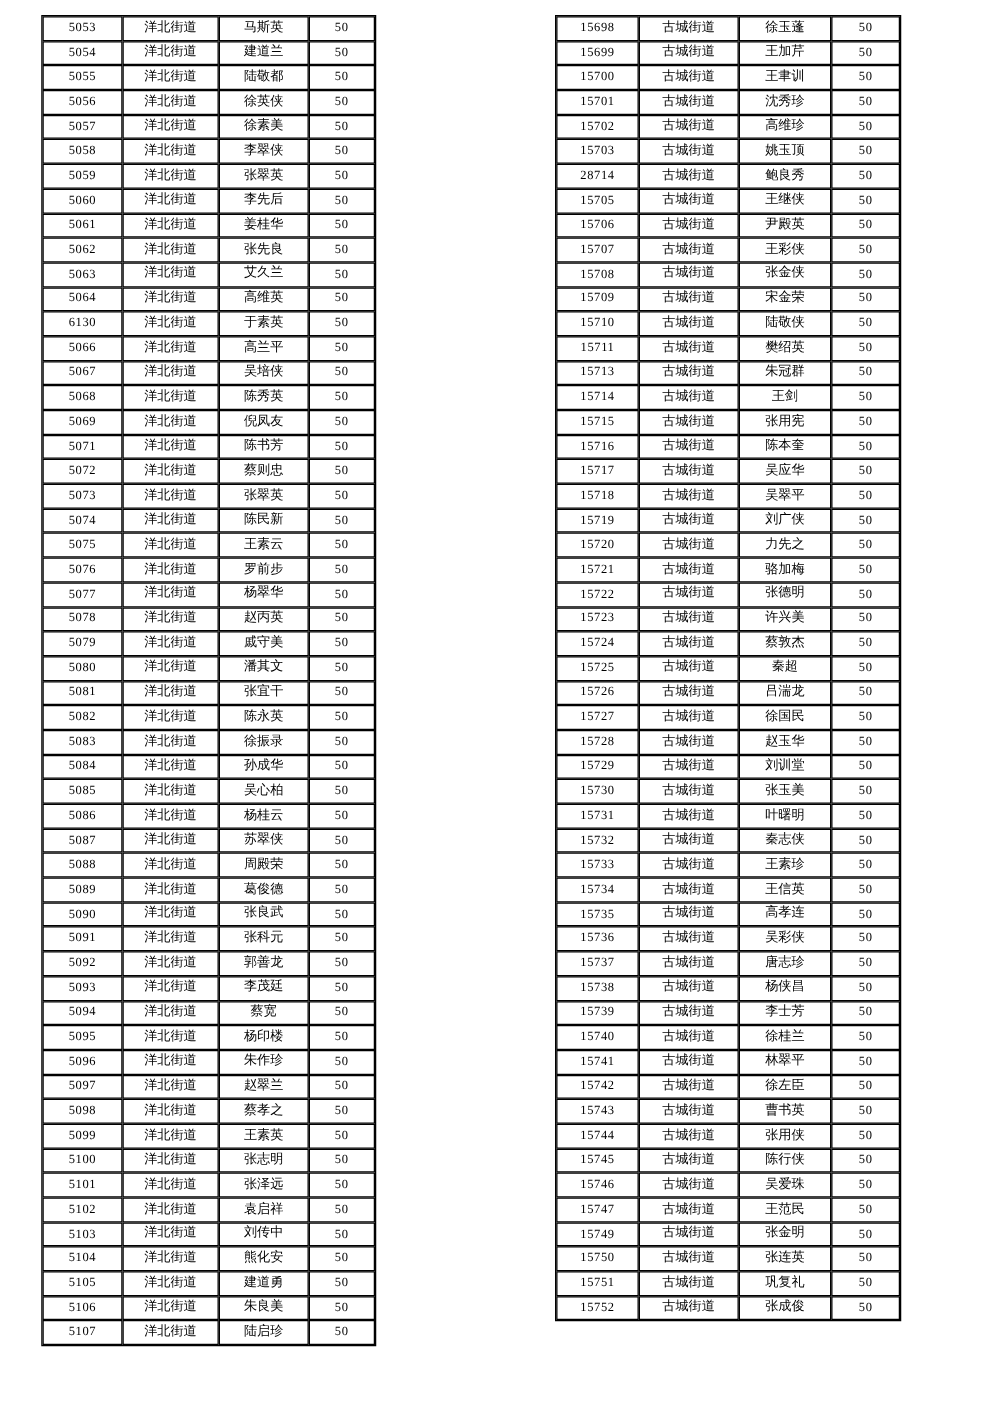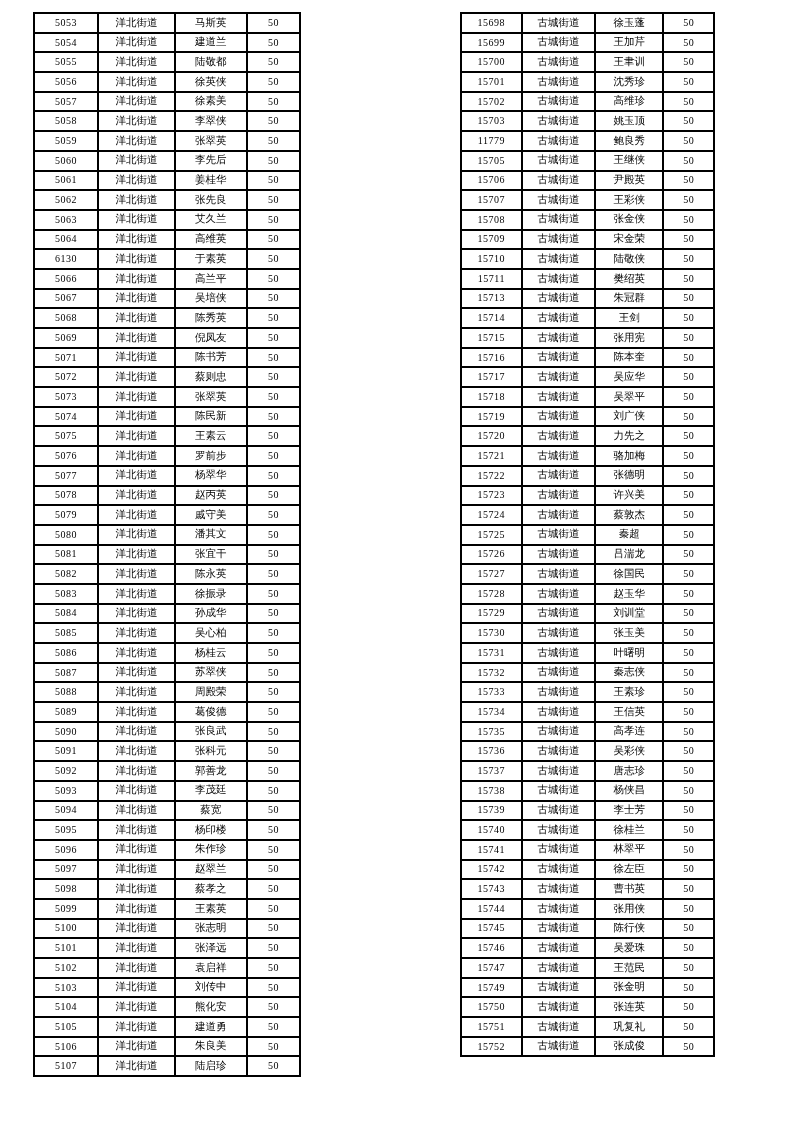--- a/index.html
+++ b/index.html
@@ -17,21 +17,21 @@
   }
   table.roster {
     position: absolute;
     top: 12px;
     border-collapse: separate;
     border-spacing: 0;
     table-layout: fixed;
     border: 1px solid #000;
   }
   #table-0 { left: 33px;  width: 268px; }
-  #table-1 { left: 460px; width: 255px; }
+  #table-1 { left: 444px; width: 277px; }
   table.roster td {
     border: 1px solid #000;
     height: 17.7px;
     padding: 0 2px;
     text-align: center;
     vertical-align: middle;
     font-size: 10.5px;
     line-height: 1;
     color: #000;
     white-space: nowrap;
@@ -419,21 +419,21 @@
           <td>高维珍</td>
           <td class="c-num">50</td>
         </tr>
         <tr>
           <td class="c-num">15703</td>
           <td>古城街道</td>
           <td>姚玉顶</td>
           <td class="c-num">50</td>
         </tr>
         <tr>
-          <td class="c-num">11779</td>
+          <td class="c-num">28714</td>
           <td>古城街道</td>
           <td>鲍良秀</td>
           <td class="c-num">50</td>
         </tr>
         <tr>
           <td class="c-num">15705</td>
           <td>古城街道</td>
           <td>王继侠</td>
           <td class="c-num">50</td>
         </tr>

